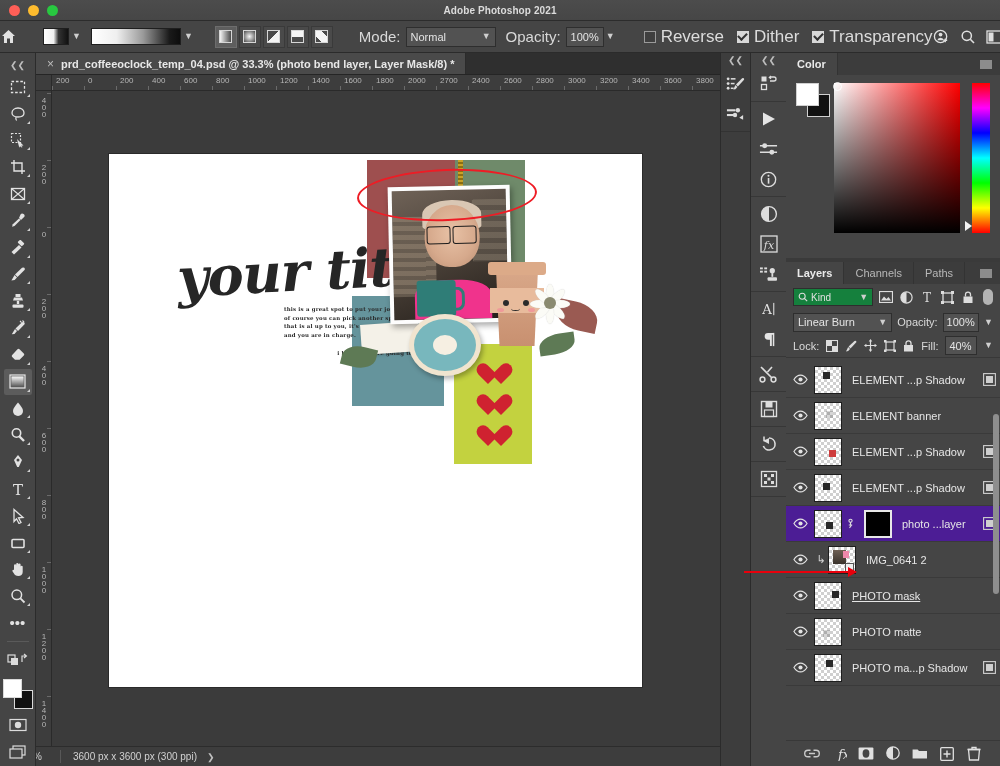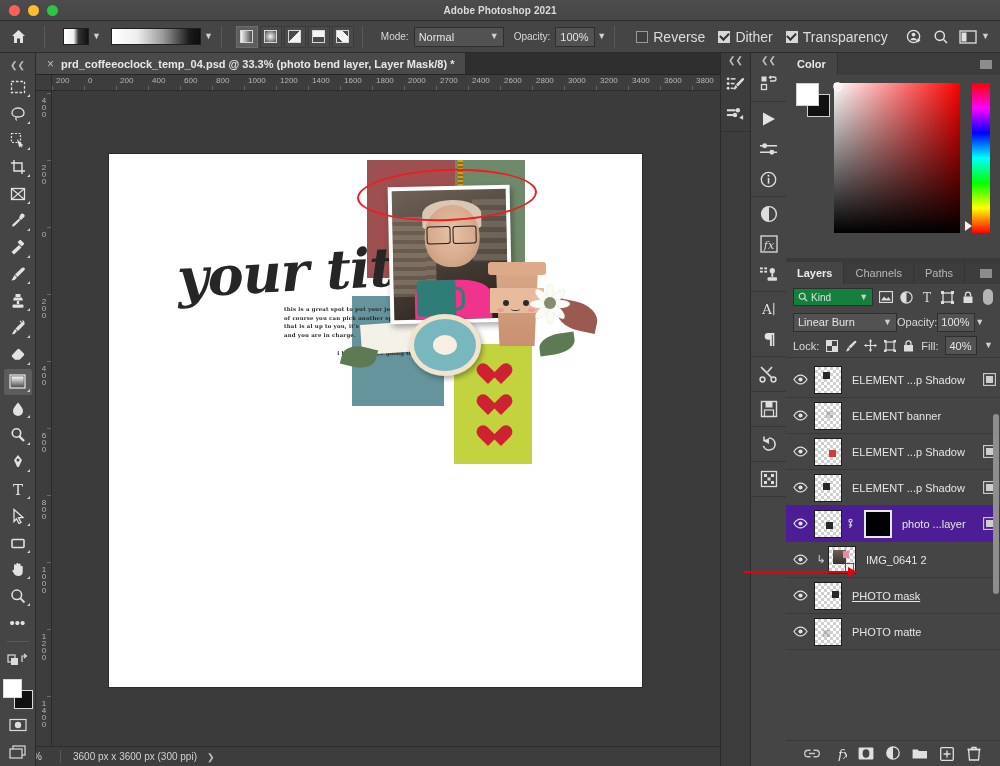--- a/index.html
+++ b/index.html
@@ -49,40 +49,40 @@
     background: linear-gradient(90deg,#ffffff 0%, #efefef 28%, #9a9a9a 58%, #1a1a1a 88%, #0d0d0d 100%);
   }
   .caret { color: #cfcfcf; font-size: 9px; line-height: 1; user-select:none; }
   .gtypes { display: flex; gap: 2px; margin-left: 6px; }
   .gtype {
     width: 22px; height: 22px; background: #4a4a4a; border: 1px solid #3a3a3a;
     display:flex; align-items:center; justify-content:center;
   }
   .gtype.on { background: #5e5e5e; border-color: #6d6d6d; }
   .gt-in { width: 13px; height: 13px; border: 1px solid #d6d6d6; }
-  .ob-label { font-size: 10px; color: #d8d8d8; margin: 0 5px 0 10px; white-space: nowrap; }
+  .ob-label { font-size: 15px; color: #d8d8d8; margin: 0 5px 0 10px; white-space: nowrap; }
   .ob-select {
     height: 20px; min-width: 90px; background: #525252; border: 1px solid #2e2e2e;
     color: #e4e4e4; font-size: 11px; display: flex; align-items: center;
     padding: 0 4px; justify-content: space-between;
   }
   .ob-field {
     height: 20px; width: 40px; background: #525252; border: 1px solid #2e2e2e;
     color: #e4e4e4; font-size: 11px; display: flex; align-items: center;
     padding: 0 4px;
   }
   .ob-stepper { margin-left: 2px; }
   .chk-wrap { display: flex; align-items: center; gap: 5px; margin-left: 13px; }
   .chk {
     width: 12px; height: 12px; border: 1px solid #9a9a9a; background: #3f3f3f;
     display:flex; align-items:center; justify-content:center;
   }
   .chk.on { background: #d8d8d8; border-color: #d8d8d8; }
   .chk.on:after { content:""; width:7px; height:4px; border-left:2px solid #333; border-bottom:2px solid #333; transform: rotate(-45deg) translate(1px,-1px); }
-  .chk-lbl { font-size: 14px; color: #dcdcdc; }
+  .chk-lbl { font-size: 17px; color: #dcdcdc; }
   .ob-right { margin-left: auto; display: flex; align-items: center; gap: 10px; padding-right: 10px; }
 
   
   .tabstrip {
     position: absolute; top: 53px; left: 36px; width: 684px; height: 22px;
     background: #2f2f2f; border-bottom: 1px solid #252525;
     display: flex; align-items: stretch;
   }
   .doctab {
     background: #4a4a4a; display: flex; align-items: center; gap: 7px;
@@ -300,21 +300,21 @@
   }
   .lp-filter { height: 26px; display:flex; align-items:center; padding: 0 7px; gap: 5px; }
   .kind-sel {
     width: 82px; height: 18px; background: #15803d; border: 1px solid #2e2e2e;
     display:flex; align-items:center; padding: 0 4px; gap: 4px;
     font-size: 10px; color: #e0e0e0; justify-content: space-between;
   }
   .kind-ic { display:flex; align-items:center; gap: 3px; }
   .filt-ic { width: 16px; height: 16px; display:flex; align-items:center; justify-content:center; }
   .toggle-pill { width: 10px; height: 16px; border-radius: 6px; background: #b4b4b4; margin-left: 2px; }
-  .lp-blend { height: 24px; display:flex; align-items:center; padding: 0 7px; }
+  .lp-blend { height: 24px; display:flex; align-items:center; padding: 0 7px; gap: 5px; }
   .blend-sel {
     width: 104px; height: 19px; background: #525252; border: 1px solid #2e2e2e;
     color: #e4e4e4; font-size: 11px; display:flex; align-items:center;
     padding: 0 4px; justify-content: space-between;
   }
   .lp-lbl { font-size: 11px; color: #dadada; }
   .op-field { width: 38px; height: 19px; background: #525252; border: 1px solid #2e2e2e;
     color: #e4e4e4; font-size: 11px; display:flex; align-items:center; padding: 0 3px; }
   .lp-lock { height: 24px; display:flex; align-items:center; padding: 0 7px; gap: 7px;
     border-bottom: 1px solid #383838; }
@@ -1187,20 +1187,38 @@
               <path d="M8 .8 C12 .8 15 5.5 15 5.5 S12 10.2 8 10.2 1 5.5 1 5.5 4 .8 8 .8Z" fill="none" stroke="#e4e4e4" stroke-width="1.2"></path>
               <circle cx="8" cy="5.5" r="2.2" fill="#e4e4e4"></circle>
             </svg>
           </div>
           <div class="lr-thumb">
             <div class="thumb-dot" style="left: 8px; top: 11px; background: rgb(30, 30, 30); opacity: 0.18;"></div>
           </div>
           <span class="lr-name">PHOTO matte</span>
           <div class="lr-fx"></div>
         </div>
+        <div class="layer-row">
+          <div class="lr-eye">
+            <svg width="15" height="11" viewBox="0 0 16 11">
+              <path d="M8 .8 C12 .8 15 5.5 15 5.5 S12 10.2 8 10.2 1 5.5 1 5.5 4 .8 8 .8Z" fill="none" stroke="#e4e4e4" stroke-width="1.2"></path>
+              <circle cx="8" cy="5.5" r="2.2" fill="#e4e4e4"></circle>
+            </svg>
+          </div>
+          <div class="lr-thumb">
+            <div class="thumb-dot" style="left: 11px; top: 5px; background: rgb(30, 30, 30); opacity: 0.95;"></div>
+          </div>
+          <span class="lr-name">PHOTO ma...p Shadow</span>
+          <div class="lr-fx">
+            <svg width="13" height="13" viewBox="0 0 13 13">
+              <rect x="0.6" y="0.6" width="11.8" height="11.8" fill="none" stroke="#cfcfcf" stroke-width="1.1"></rect>
+              <rect x="3" y="3" width="7" height="7" fill="#cfcfcf"></rect>
+            </svg>
+          </div>
+        </div>
       </div>
     <div class="lp-scroll"></div>
 
     <div class="lp-bottom">
       <div class="lb-ic">
         <svg width="16" height="11" viewBox="0 0 16 11">
             <path d="M6.5 2.2 H4 a3.3 3.3 0 0 0 0 6.6 h2.5 M9.5 2.2 H12 a3.3 3.3 0 0 1 0 6.6 H9.5 M5 5.5 h6" fill="none" stroke="#c9c9c9" stroke-width="1.4"></path>
           </svg>
         </div>
       <div class="lb-ic">

